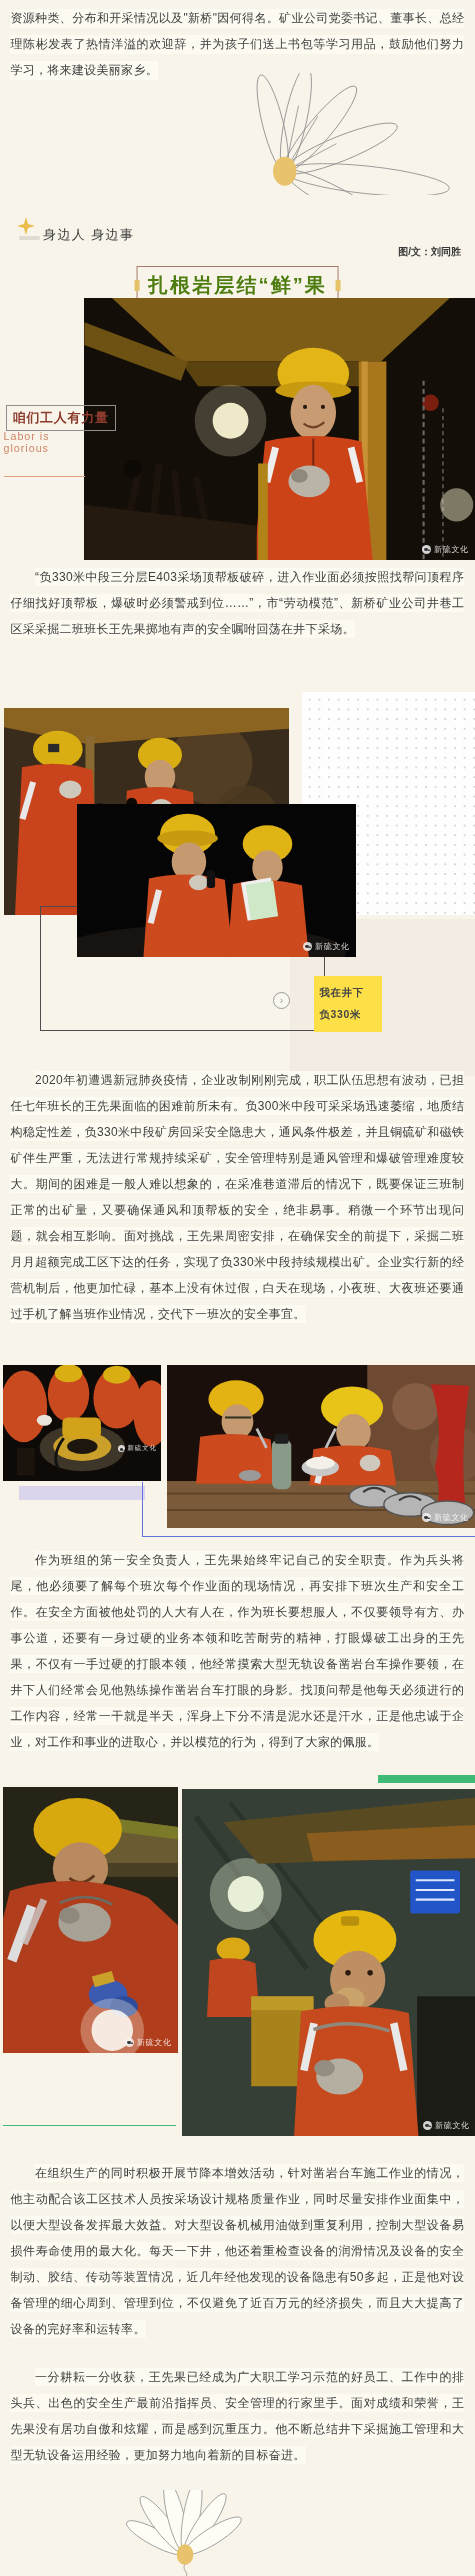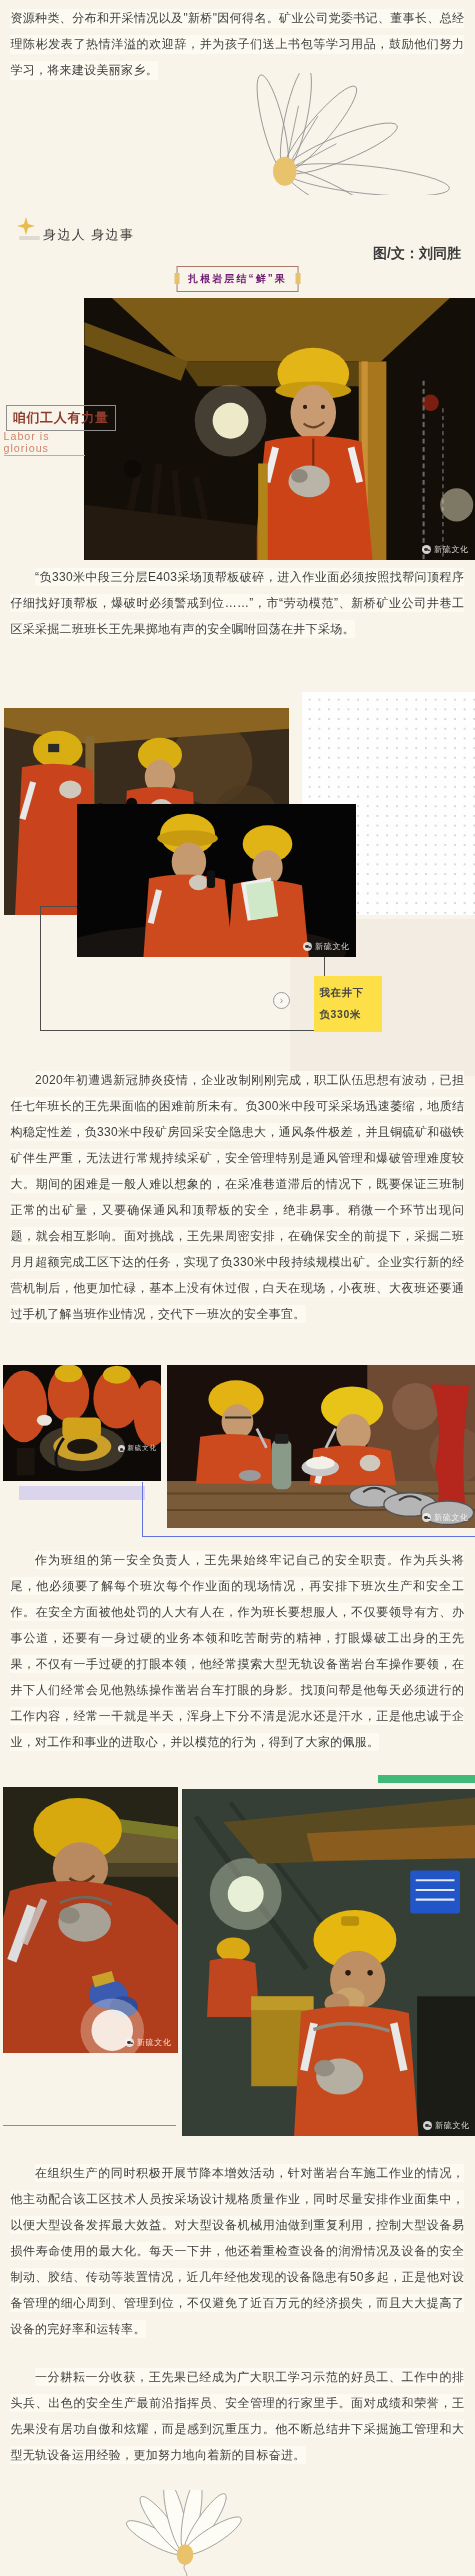--- a/index.html
+++ b/index.html
@@ -21,26 +21,26 @@
     -webkit-box-decoration-break:clone;box-decoration-break:clone;
   }
   .indent{text-indent:2.05em;}
   
   .section-head{
     position:absolute;left:43px;top:226px;
     font-size:13px;font-weight:normal;color:#3a3a3a;letter-spacing:1.4px;
   }
   .byline{
     position:absolute;right:14px;top:245px;
-    font-size:14px;font-weight:bold;color:#3a3a3a;
+    font-size:10px;font-weight:bold;color:#3a3a3a;
   }
   .title-box{
     position:absolute;left:50%;top:266px;transform:translateX(-50%);
     border:0.7px solid #a87868;padding:4.8px 11px;
-    font-size:10px;font-weight:bold;color:#701a75;letter-spacing:2.1px;
+    font-size:20px;font-weight:bold;color:#4d7c0f;letter-spacing:2.1px;
     white-space:nowrap;background:transparent;
   }
   .title-tab{
     position:absolute;top:50%;width:4.1px;height:11px;margin-top:-5.5px;
     background:#e6c26a;
   }
   .tab-l{left:-2.1px;}  .tab-r{right:-2.1px;}
   .tiny-smudge{
     position:absolute;left:19.3px;top:236px;width:21px;height:3.5px;
     background:#d9d5c9;border-radius:1.4px;opacity:.8;
@@ -48,21 +48,21 @@
   
   .slogan-box{
     position:absolute;left:5.5px;top:405px;
     border:0.7px solid #8f8f8f;padding:2.8px 6.2px;
     font-size:13px;font-weight:bold;color:#8c3a2c;letter-spacing:0.7px;
     background:transparent;
   }
   .slogan-en{
     position:absolute;left:3.5px;top:430px;width:81px;
     font-size:10.7px;color:#d08468;letter-spacing:1px;
-    border-bottom:1.4px solid #e0a183;padding-bottom:1px;
+    border-bottom:1.4px solid #e0a183;padding-bottom:22px;
   }
   
   .ph{position:absolute;overflow:hidden;background:#111;}
   .ph svg{display:block;}
   .wm{
     position:absolute;right:6.2px;bottom:4.8px;
     display:flex;align-items:center;gap:2.8px;
     font-size:8px;color:rgba(255,255,255,.82);letter-spacing:0.7px;padding-left:24px;
   }
   .wm-ic{

